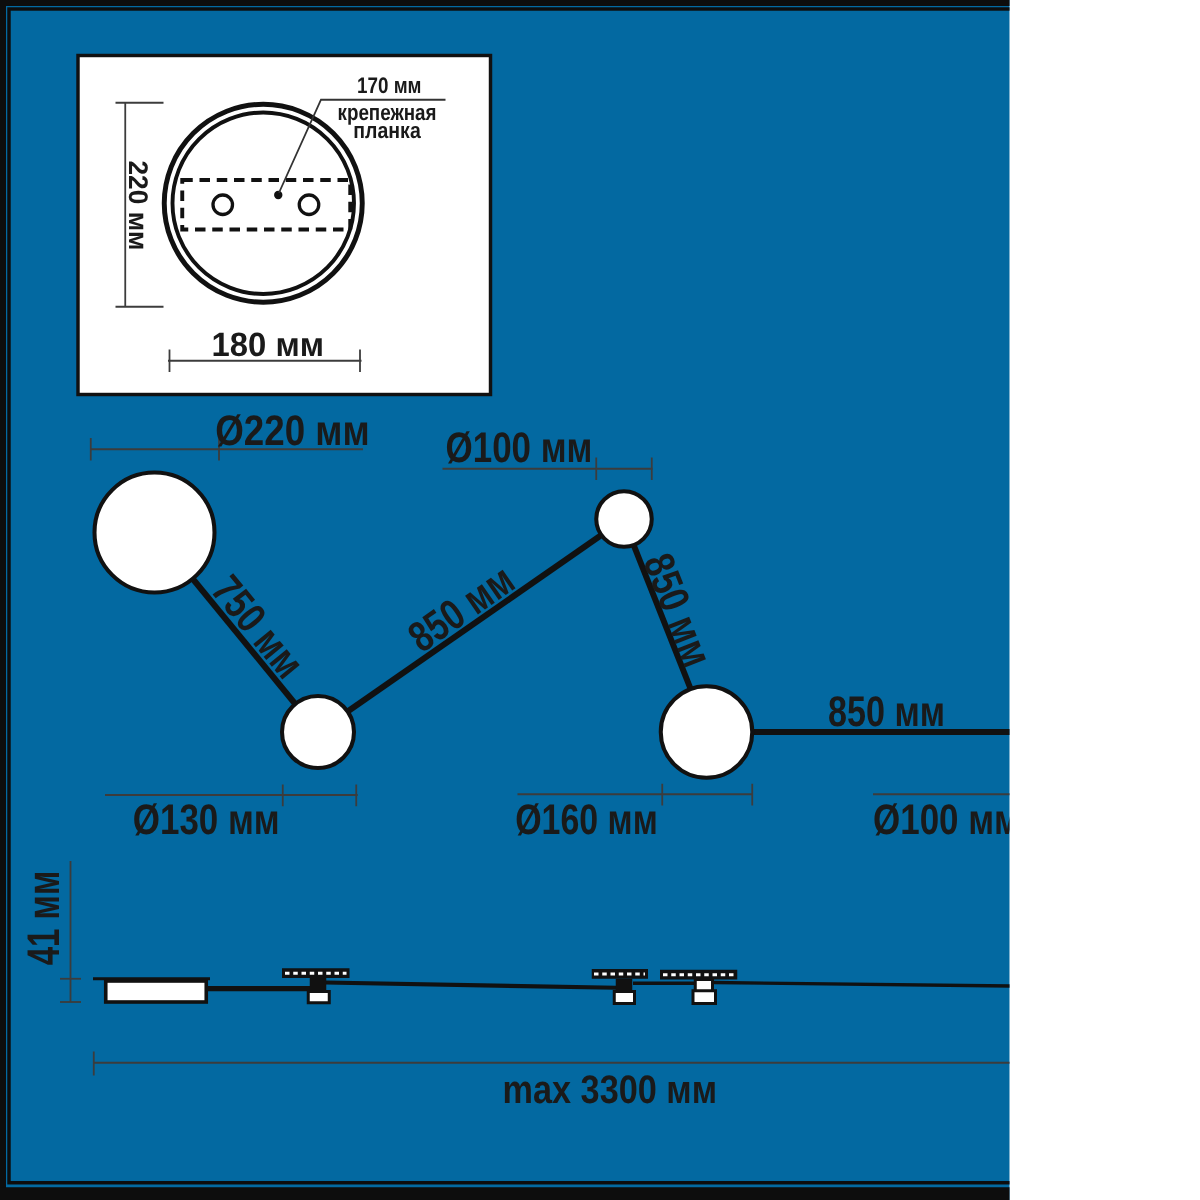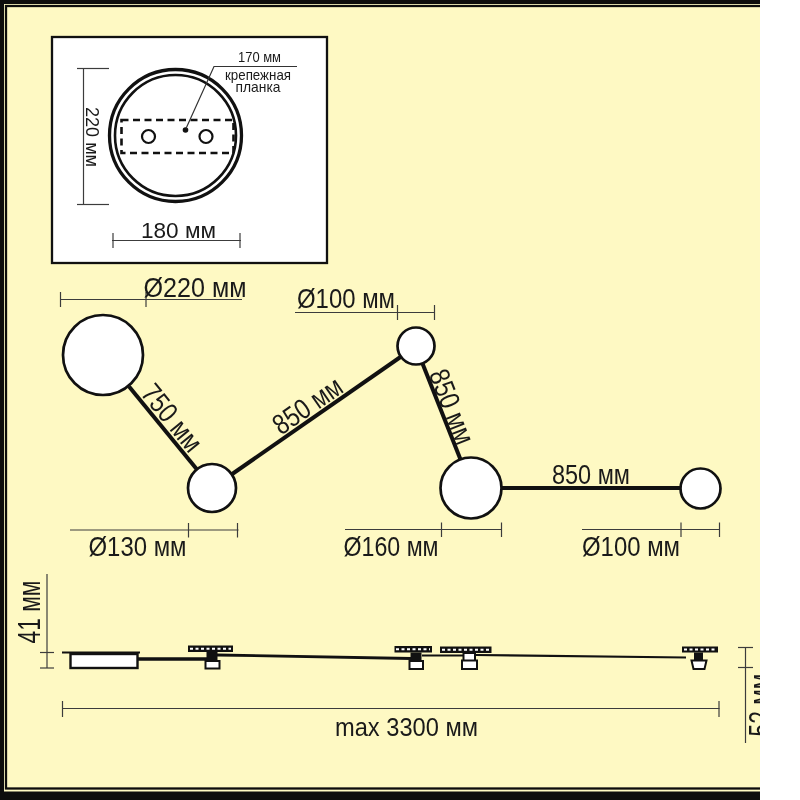--- a/index.html
+++ b/index.html
@@ -1,16 +1,16 @@
 <!DOCTYPE html>
 <html><head>
 <meta charset="utf-8">
 <style>
   html,body{margin:0;padding:0;background:#fff;}
-  .page{position:relative;width:760px;height:800px;background:#fef9c3;overflow:hidden;}
+  .page{position:relative;width:673px;height:800px;background:#0369a1;overflow:hidden;font-weight:bold;}
   svg{position:absolute;left:0;top:0;}
   text{font-family:"Liberation Sans",sans-serif;fill:#1a1a1a;}
 </style>
 </head>
 <body>
 
 <div class="page">
 <svg width="800" height="800" viewBox="0 0 800 800">
 
   <g fill="#0d0d0d">

